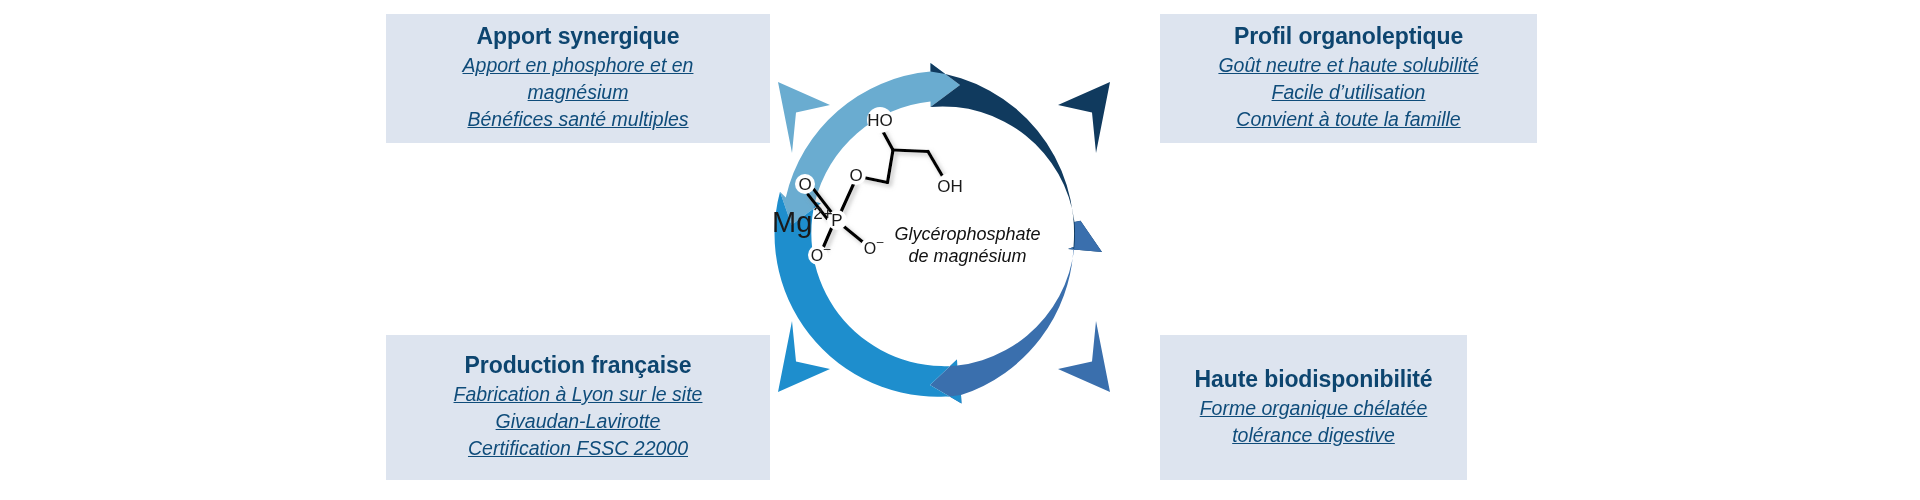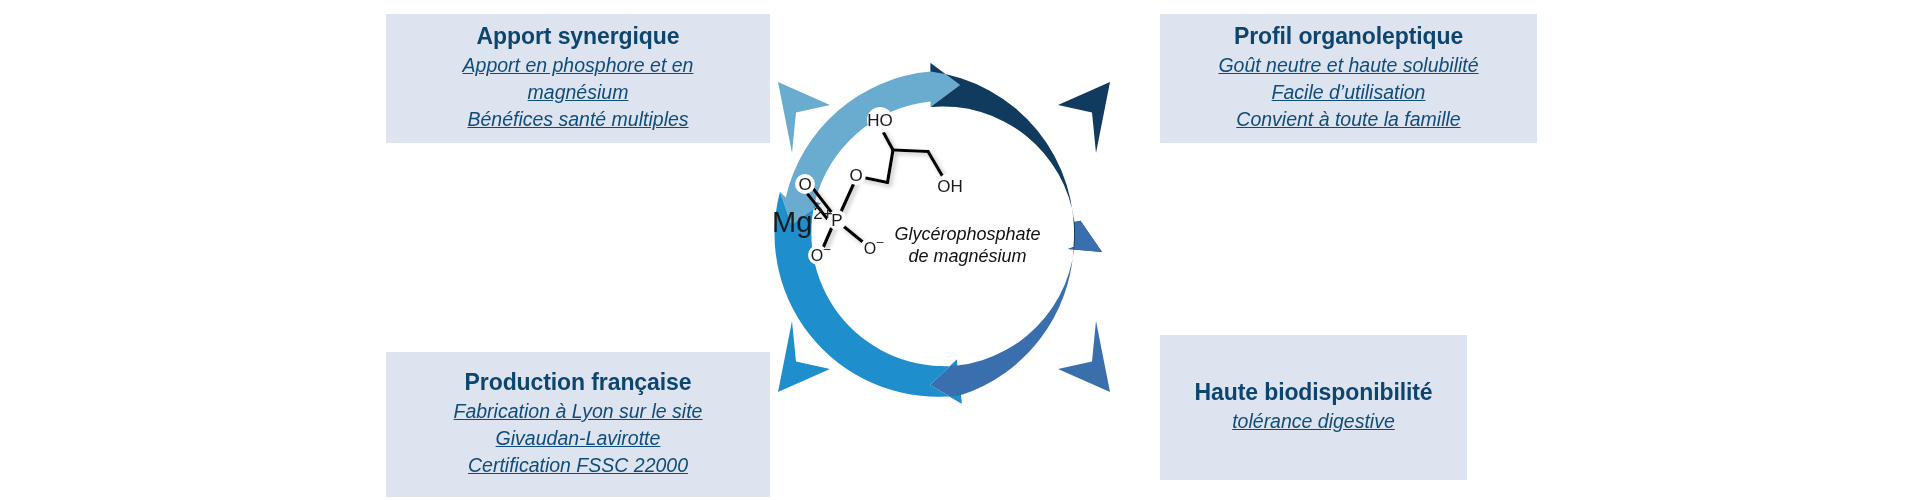--- a/index.html
+++ b/index.html
@@ -51,21 +51,21 @@
     font-size: 19.5px;
     line-height: 1.38;
     color: #0f4c7a;
     text-decoration: underline;
   }
   .card-lines .ln { display: block; white-space: pre-wrap; }
 
   
   #card-apport        { left: 386px; top: 14px;  width: 384px; height: 129px; }
   #card-profil        { left: 1160px; top: 14px; width: 377px; height: 129px; }
-  #card-production    { left: 386px; top: 335px; width: 384px; height: 145px; margin-top: 17px; }
+  #card-production    { left: 386px; top: 335px; width: 384px; height: 145px; }
   #card-biodispo      { left: 1160px; top: 335px; width: 307px; height: 145px; }
 
   
   #circle-diagram {
     position: absolute;
     left: 756px;
     top: 62px;
     width: 345px;
     height: 345px;
     margin-left: 16px;
@@ -120,20 +120,21 @@
     <div class="card-lines">
       <span class="ln">Fabrication à Lyon sur le site</span>
       <span class="ln">Givaudan-Lavirotte</span>
       <span class="ln">Certification FSSC 22000</span>
     </div>
   </div>
 
   <div class="card" id="card-biodispo">
     <div class="card-title">Haute biodisponibilité</div>
     <div class="card-lines">
+      <span class="ln">Forme organique chélatée</span>
       <span class="ln">tolérance digestive</span>
     </div>
   </div>
 
   <div id="circle-diagram">
     <svg width="345" height="345" viewBox="0 0 345 345" xmlns="http://www.w3.org/2000/svg">
       <defs>
         <filter id="softshadow" x="-40%" y="-40%" width="180%" height="180%">
           <feDropShadow dx="2.5" dy="2.5" stdDeviation="2.2" flood-color="#8a8a8a" flood-opacity="0.55"></feDropShadow>
         </filter>

